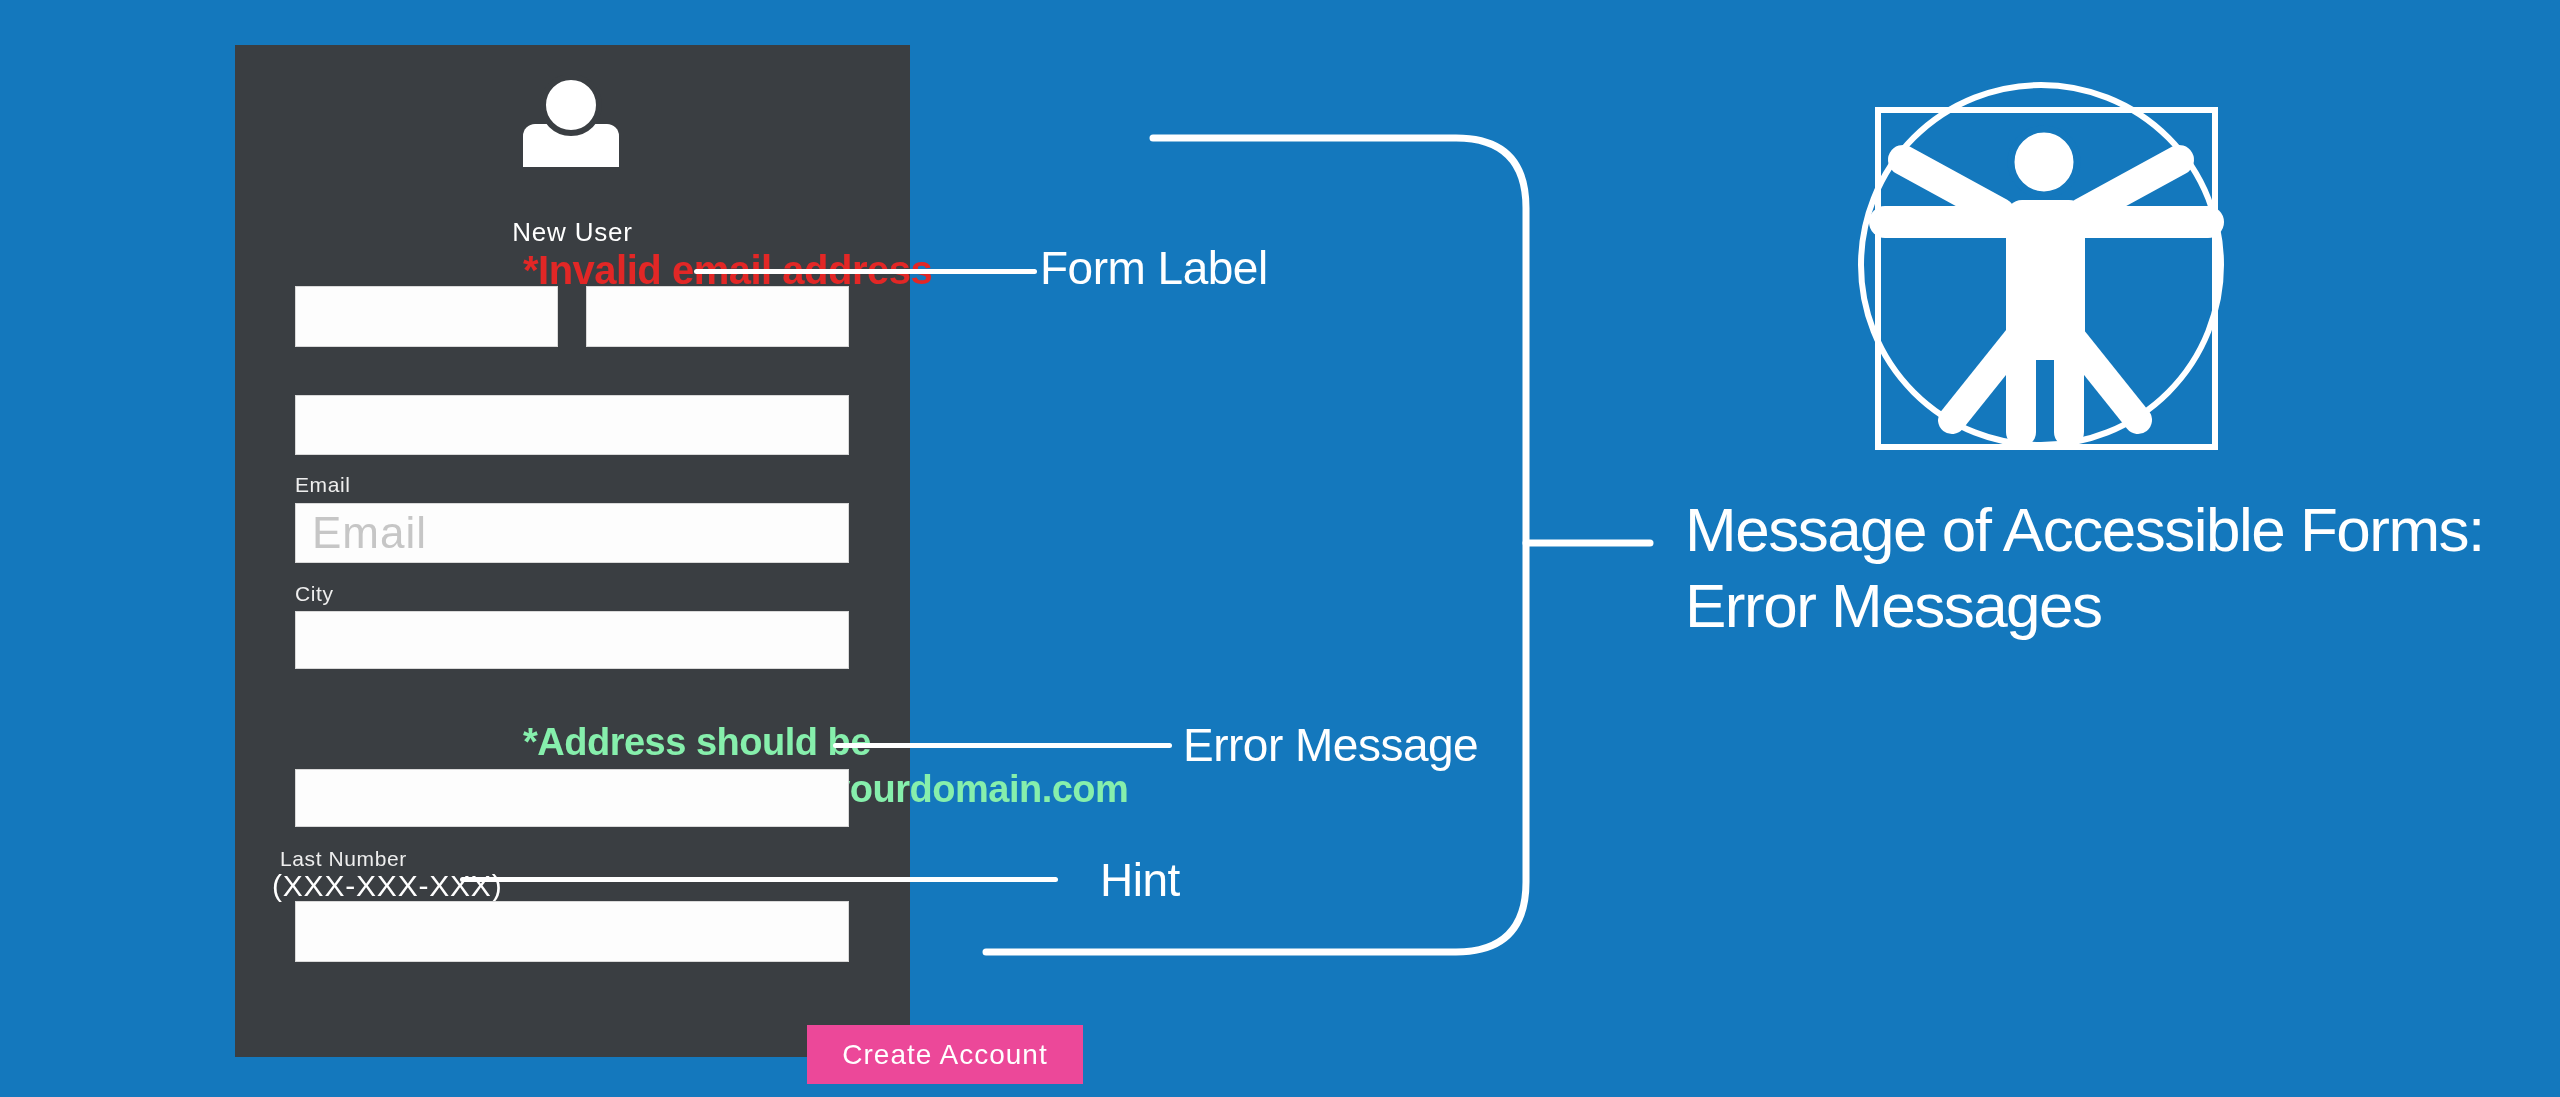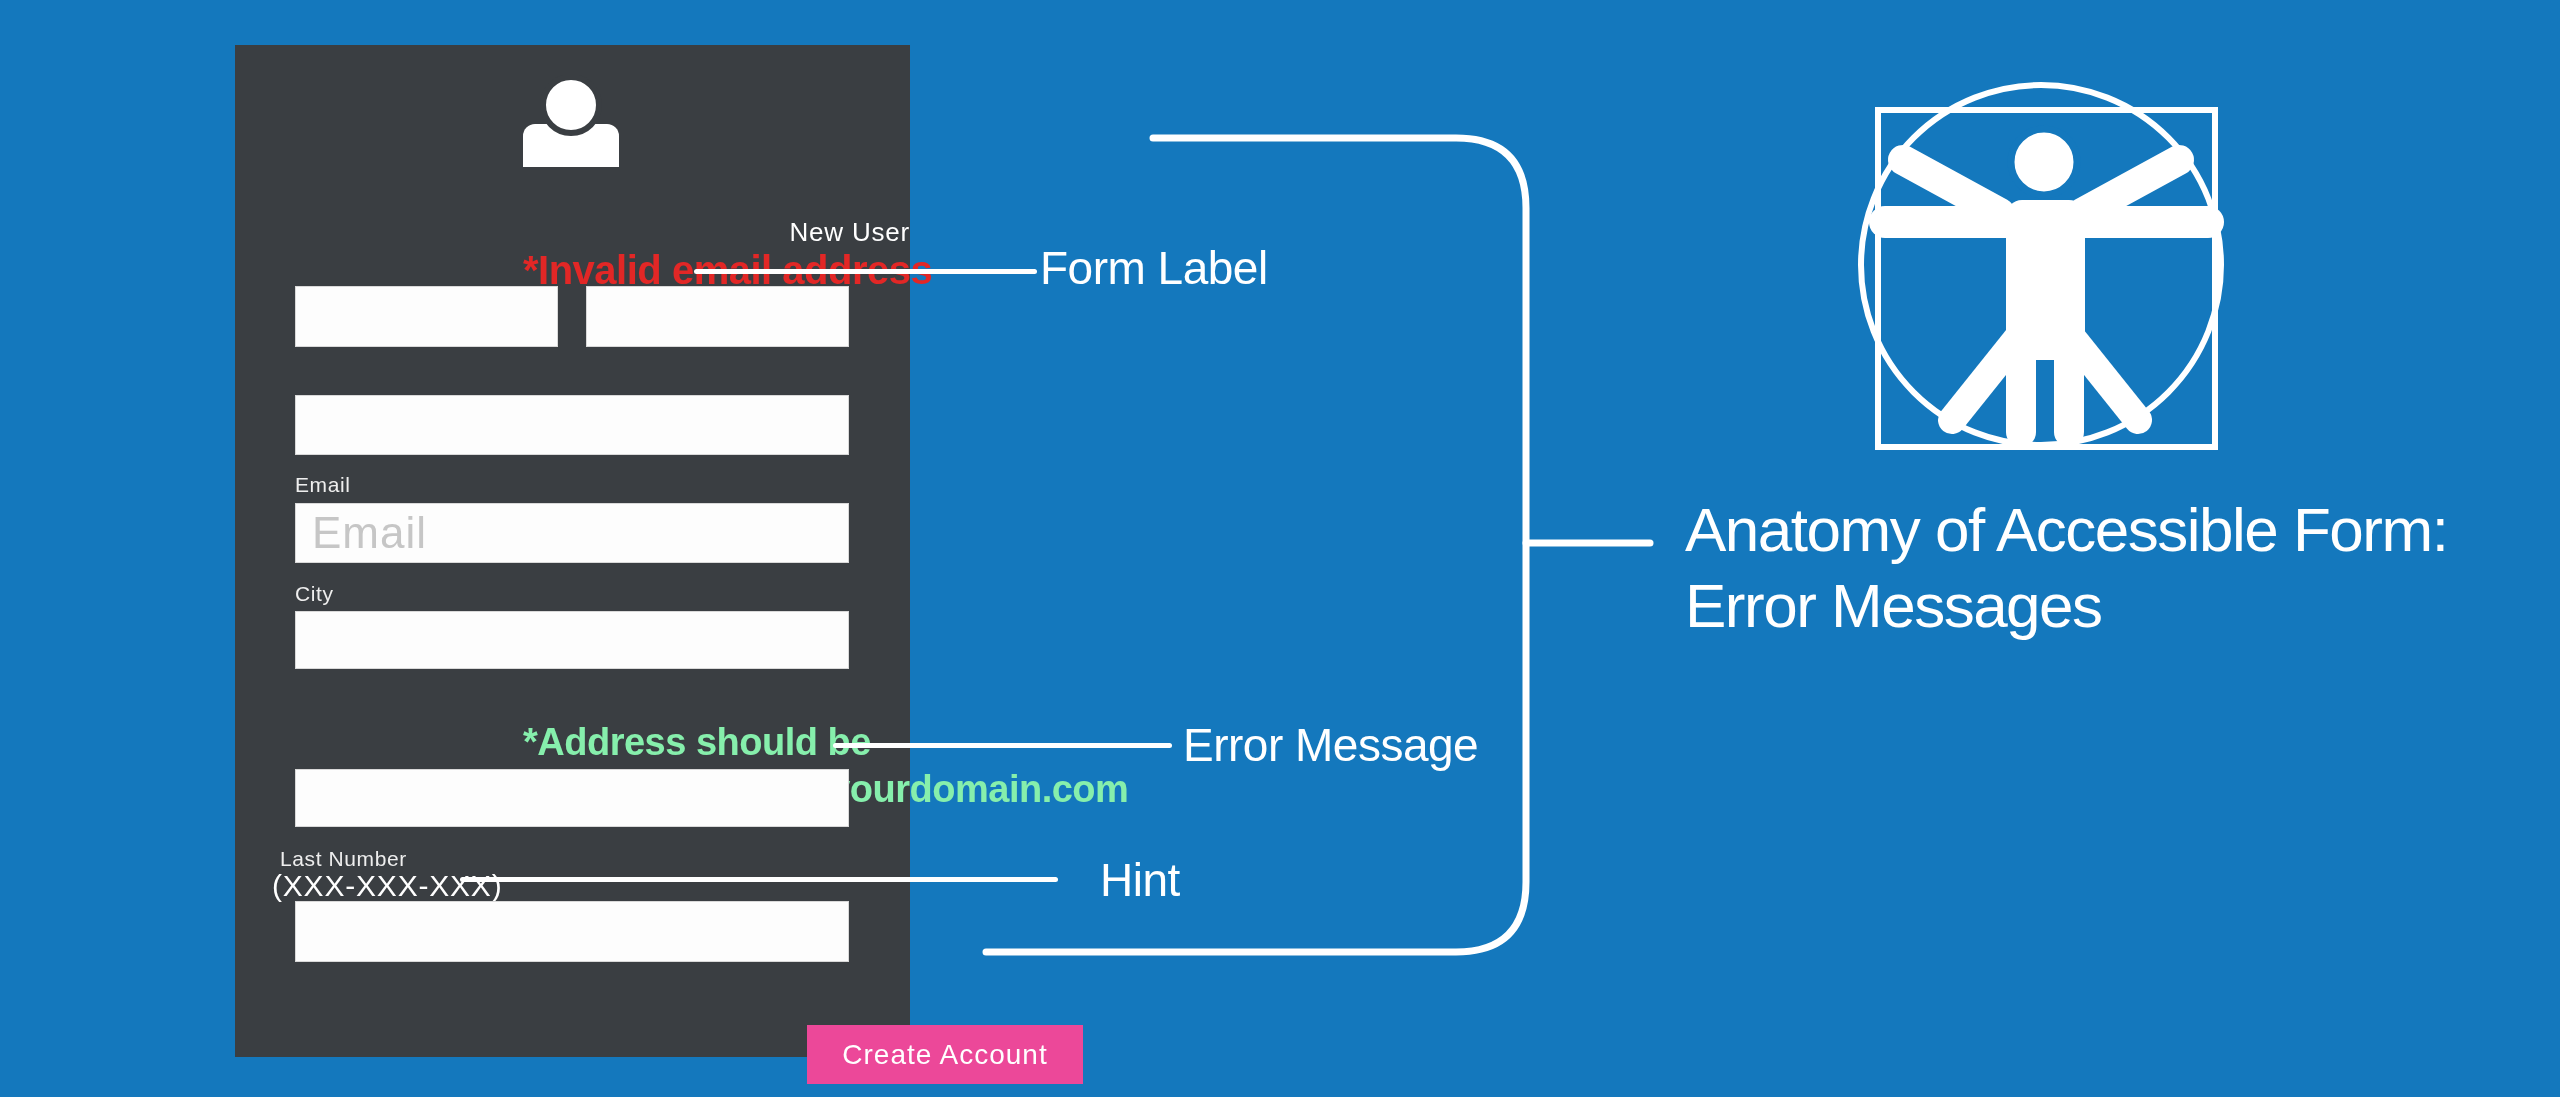--- a/index.html
+++ b/index.html
@@ -9,21 +9,21 @@
     font-family:"Liberation Sans", sans-serif;
   }
   .abs{position:absolute;}
 
   
   .form-card{
     left:235px;top:45px;width:675px;height:1012px;
     background:#3a3e42;
   }
   .card-heading{
-    left:0;top:172px;width:675px;text-align:right;
+    left:0;top:172px;width:675px;text-align:center;
     color:#ffffff;font-size:26px;letter-spacing:0.8px;
   }
   .top-error{
     left:288px;top:203px;width:640px;
     color:#e22726;font-size:40px;font-weight:700;letter-spacing:-0.5px;
   }
   .field-label{
     color:#eeeeee;font-size:21px;letter-spacing:0.6px;
   }
   .field{
@@ -131,15 +131,15 @@
   <line x1="169" y1="250" x2="97" y2="340" stroke="#ffffff" stroke-width="28" stroke-linecap="round"></line>
   <line x1="211" y1="250" x2="283" y2="340" stroke="#ffffff" stroke-width="28" stroke-linecap="round"></line>
 
   <line x1="166" y1="260" x2="166" y2="352" stroke="#ffffff" stroke-width="30" stroke-linecap="round"></line>
   <line x1="214" y1="260" x2="214" y2="352" stroke="#ffffff" stroke-width="30" stroke-linecap="round"></line>
 
   <circle cx="189" cy="82" r="33" fill="#ffffff" stroke="#1478bd" stroke-width="7"></circle>
 </svg>
 
 <div class="abs info-title">
-  <div>Anatomy of Accessible Form:</div>
+  <div>Message of Accessible Forms:</div>
   <div>Error Messages</div>
 </div>
 
 </body></html>

